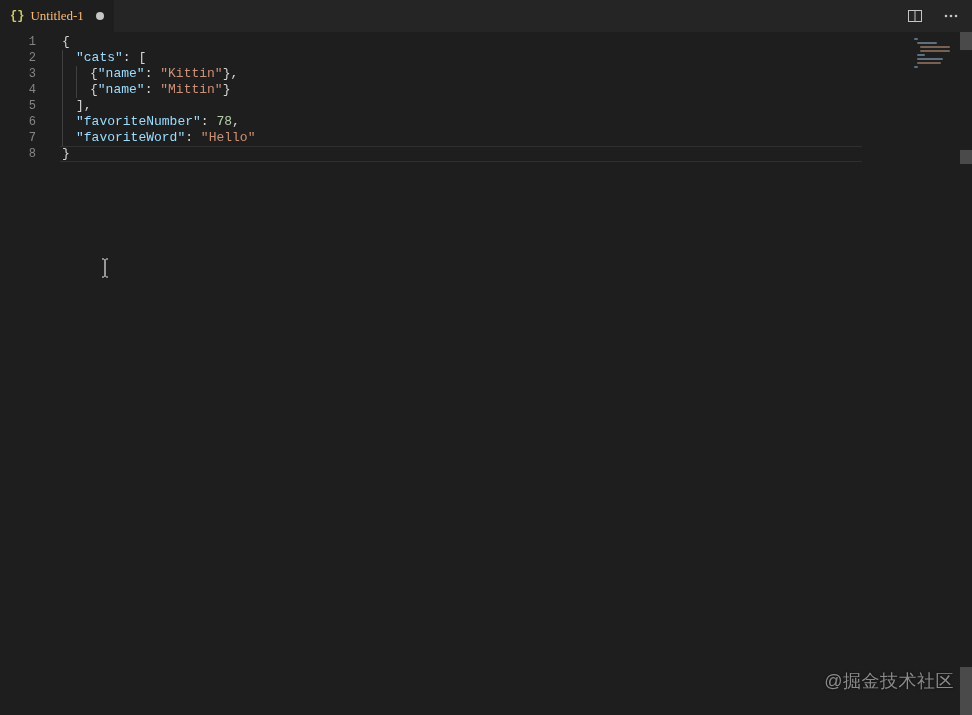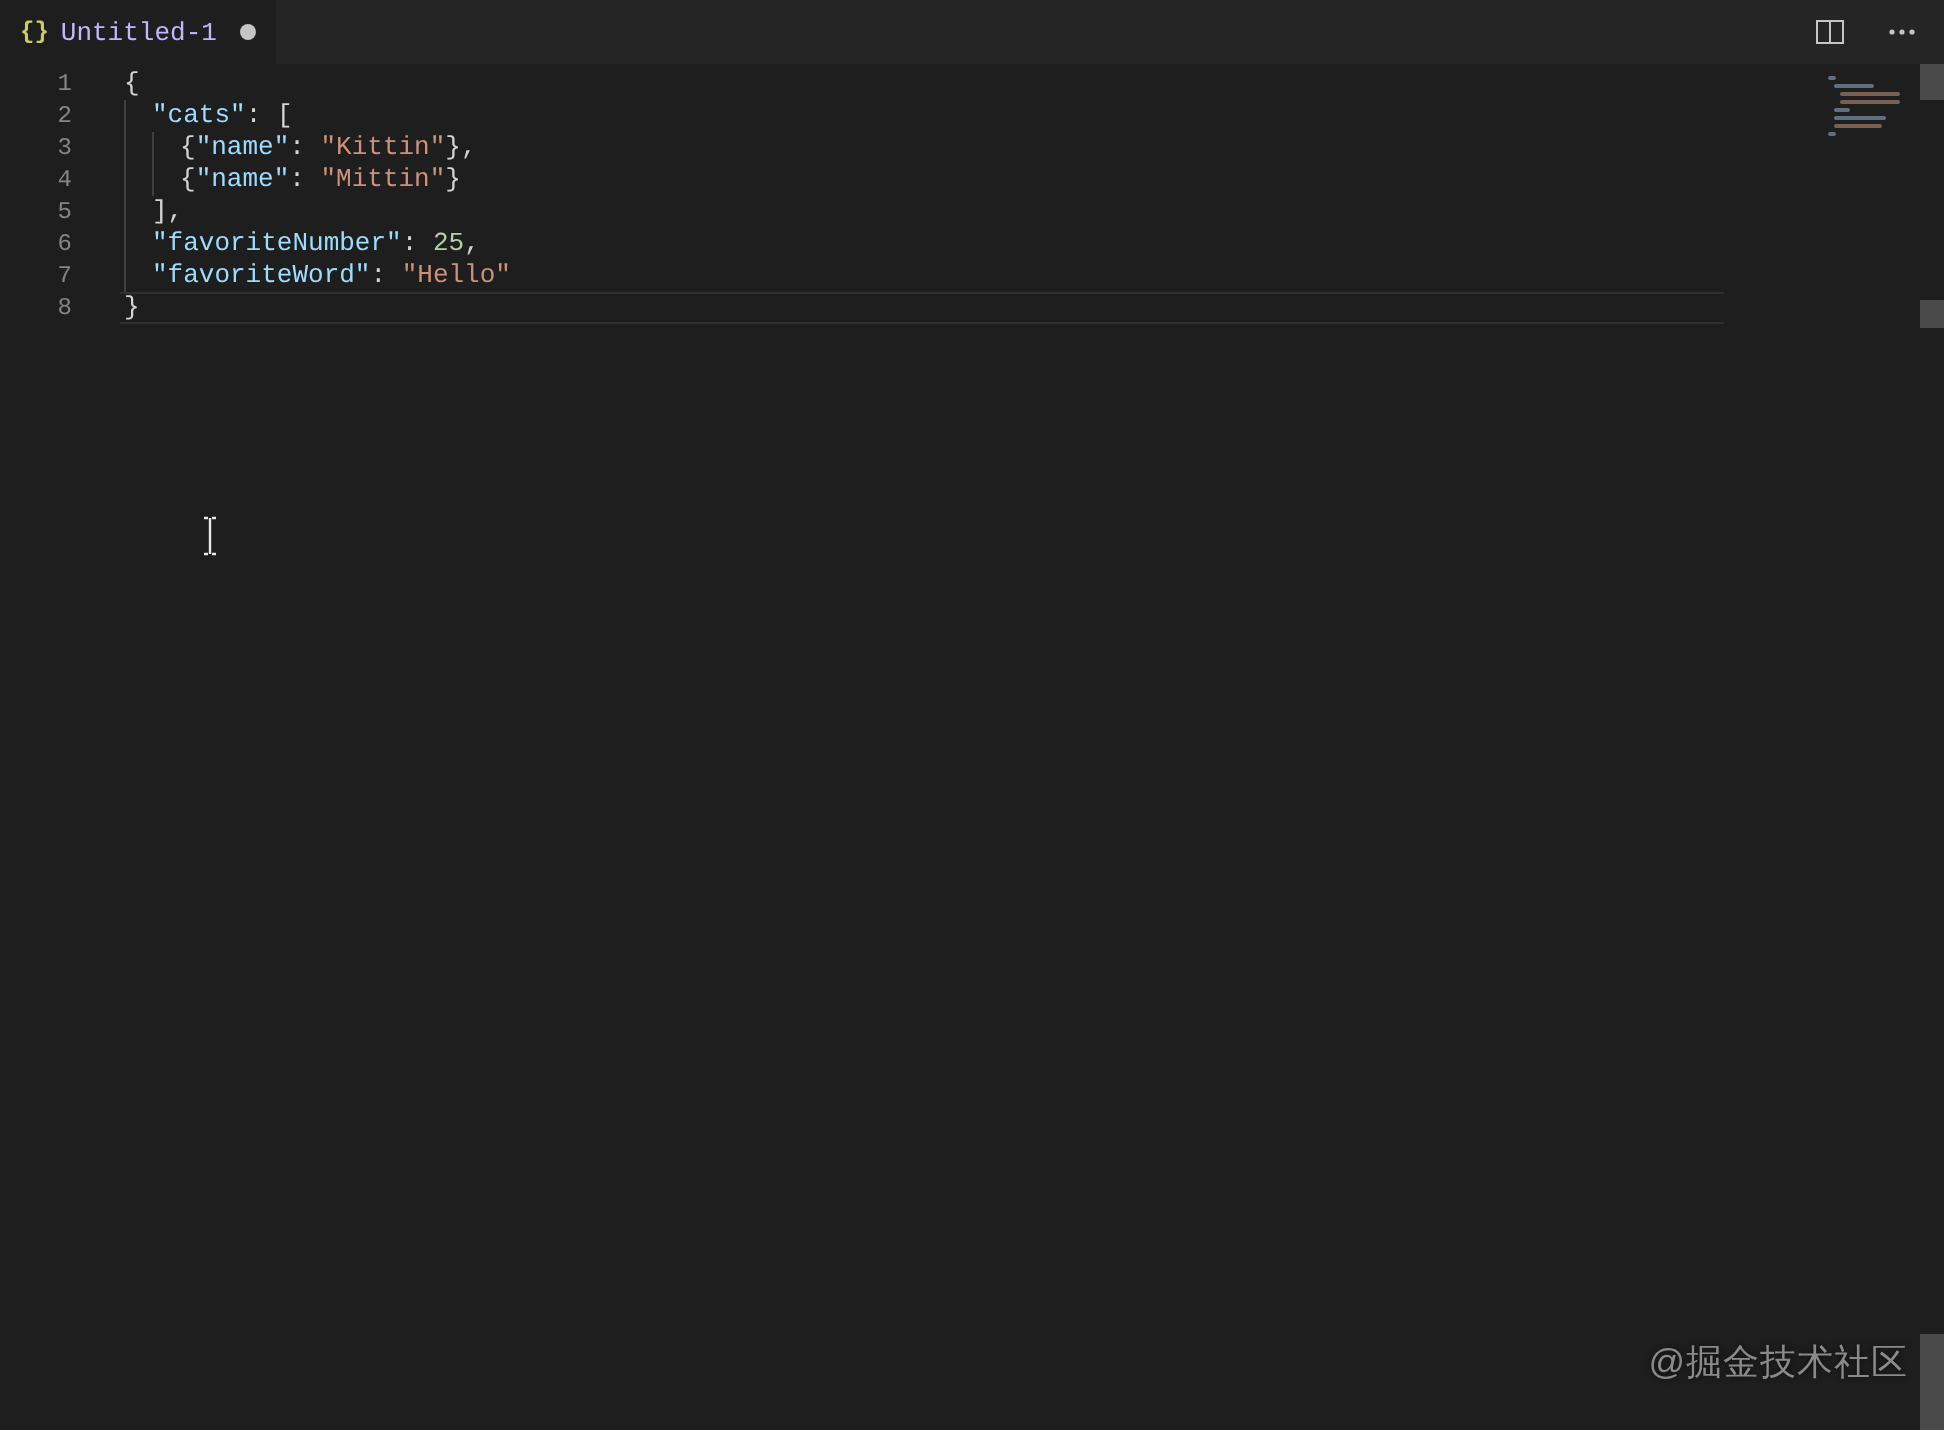--- a/index.html
+++ b/index.html
@@ -27,22 +27,22 @@
     gap: 6px;
     min-width: 110px;
     border-right: 1px solid #252526;
   }
   .tab .file-icon {
     color: #cccc66;
     font-weight: bold;
     font-size: 12px;
   }
   .tab .tab-title {
-    color: #c4b5fd;
-    font-family: Liberation Mono, monospace;
+    color: #fdba74;
+    font-family: Liberation Serif, serif;
     font-size: 13px;
   }
   .tab .dirty-dot {
     width: 8px; height: 8px; border-radius: 50%;
     background: #c5c5c5;
     margin-left: 6px;
   }
   .tabbar-spacer { flex: 1; }
   .tabbar-actions {
     display: flex;
@@ -190,21 +190,21 @@
     <div>7</div>
     <div>8</div>
   </div>
 
   <div class="code">
     <div class="line"><span class="tok-punc">{</span></div>
     <div class="line"><span class="indent-guide"></span><span class="tok-key">"cats"</span><span class="tok-punc">:</span> <span class="tok-punc">[</span></div>
     <div class="line"><span class="indent-guide"></span><span class="indent-guide"></span><span class="tok-punc">{</span><span class="tok-key">"name"</span><span class="tok-punc">:</span> <span class="tok-str">"Kittin"</span><span class="tok-punc">},</span></div>
     <div class="line"><span class="indent-guide"></span><span class="indent-guide"></span><span class="tok-punc">{</span><span class="tok-key">"name"</span><span class="tok-punc">:</span> <span class="tok-str">"Mittin"</span><span class="tok-punc">}</span></div>
     <div class="line"><span class="indent-guide"></span><span class="tok-punc">],</span></div>
-    <div class="line"><span class="indent-guide"></span><span class="tok-key">"favoriteNumber"</span><span class="tok-punc">:</span> <span class="tok-num">25</span><span class="tok-punc">,</span></div>
+    <div class="line"><span class="indent-guide"></span><span class="tok-key">"favoriteNumber"</span><span class="tok-punc">:</span> <span class="tok-num">78</span><span class="tok-punc">,</span></div>
     <div class="line"><span class="indent-guide"></span><span class="tok-key">"favoriteWord"</span><span class="tok-punc">:</span> <span class="tok-str">"Hello"</span></div>
     <div class="line current"><span class="tok-punc">}</span></div>
 
     <div class="minimap">
       <div style="width:4px"></div>
       <div style="width:20px;margin-left:3px"></div>
       <div style="width:30px;margin-left:6px;background:#b58f76"></div>
       <div style="width:30px;margin-left:6px;background:#b58f76"></div>
       <div style="width:8px;margin-left:3px"></div>
       <div style="width:26px;margin-left:3px"></div>

